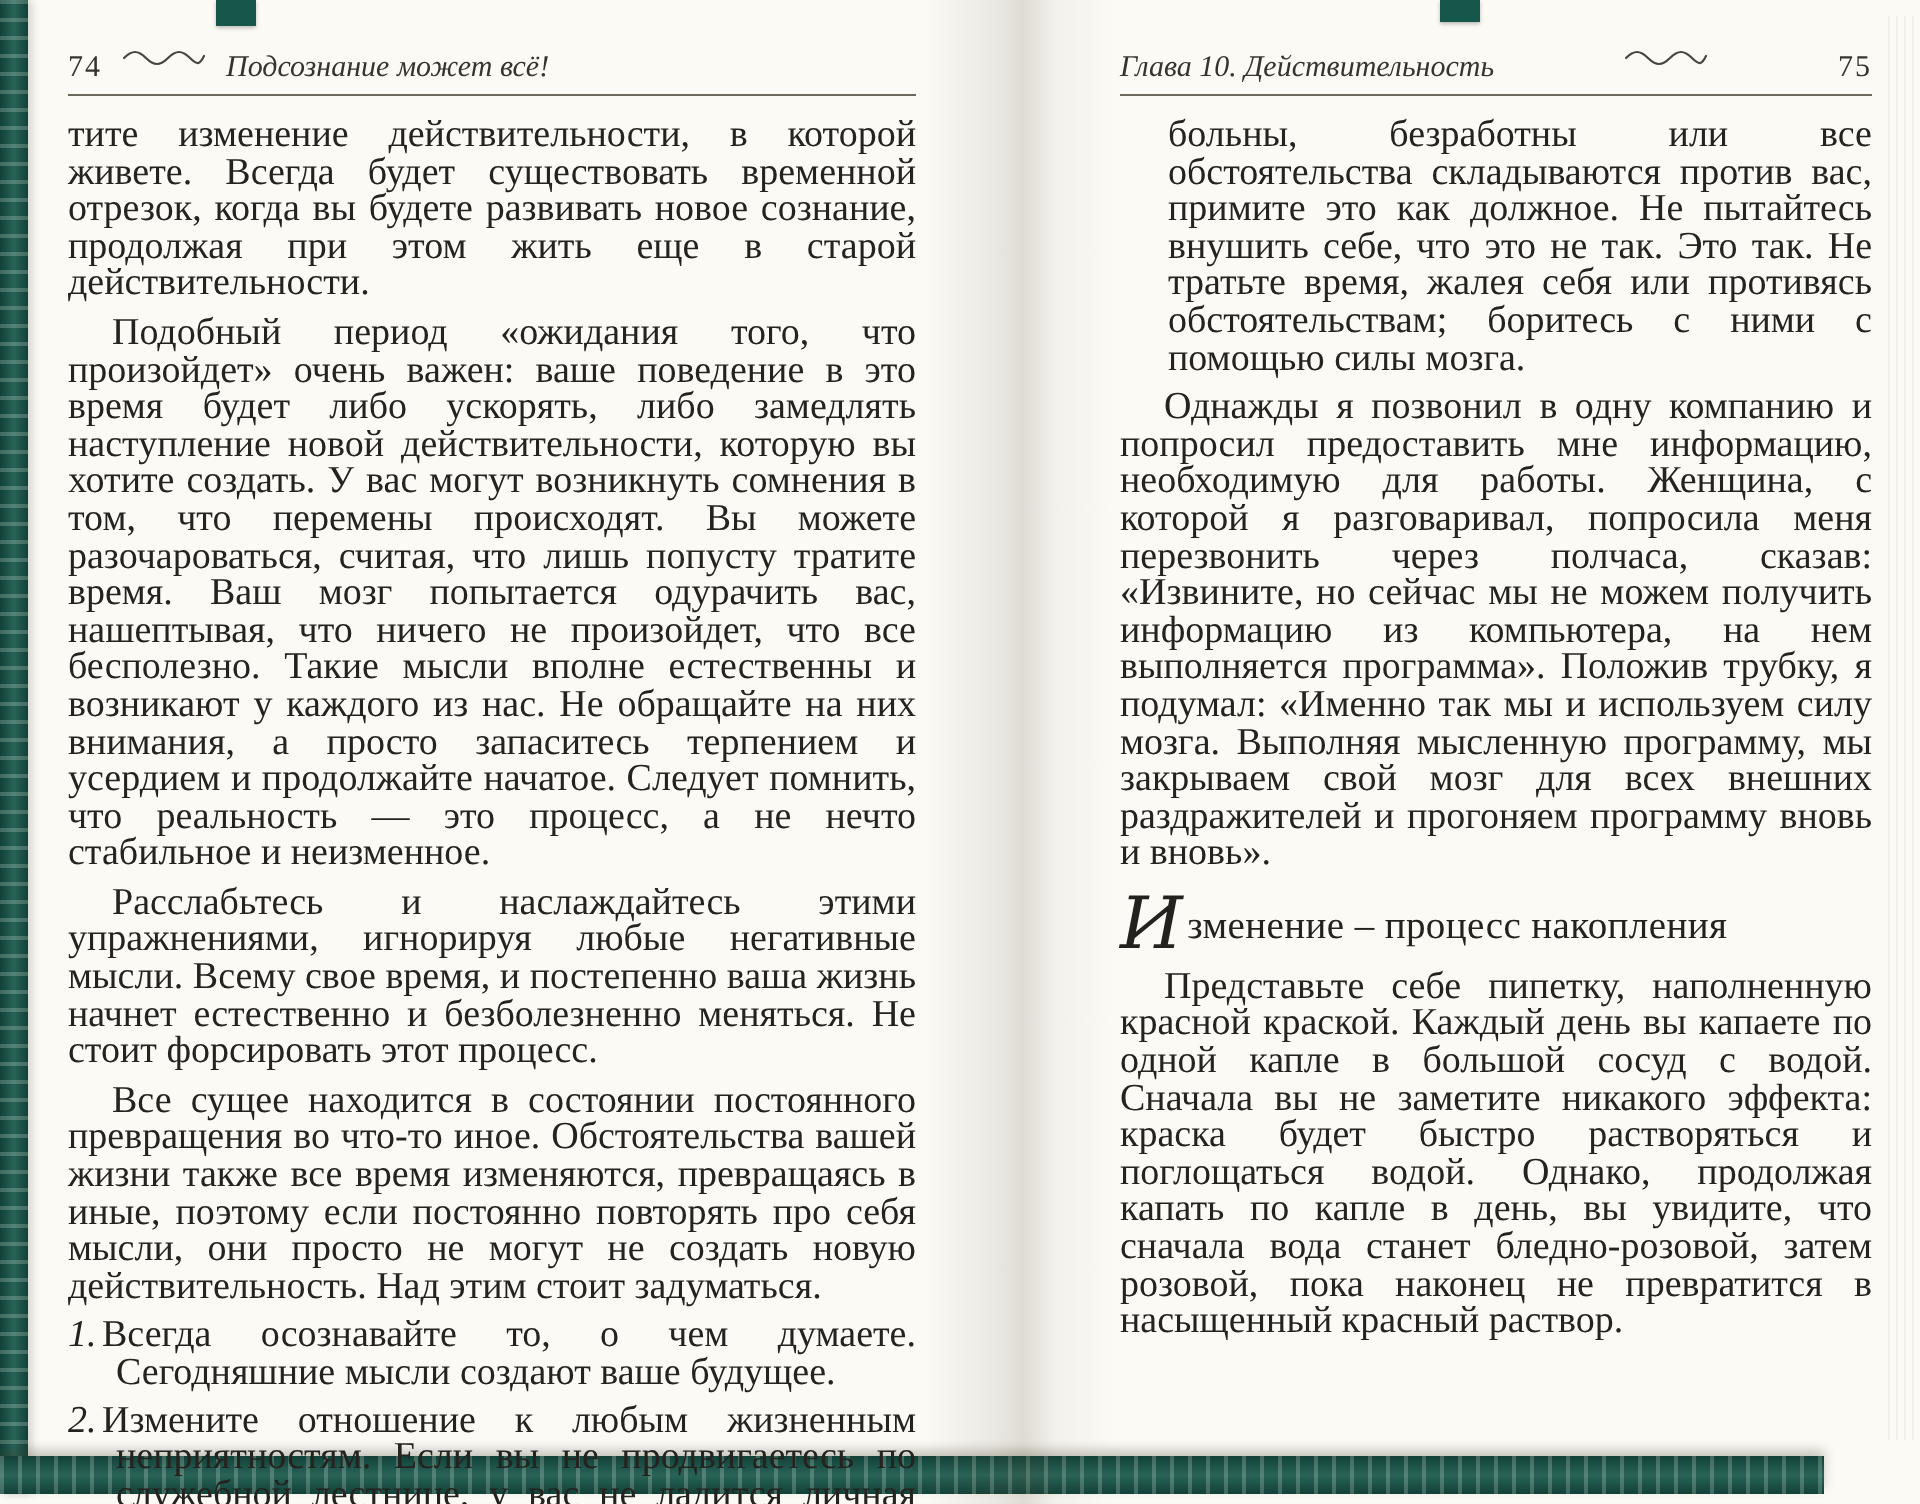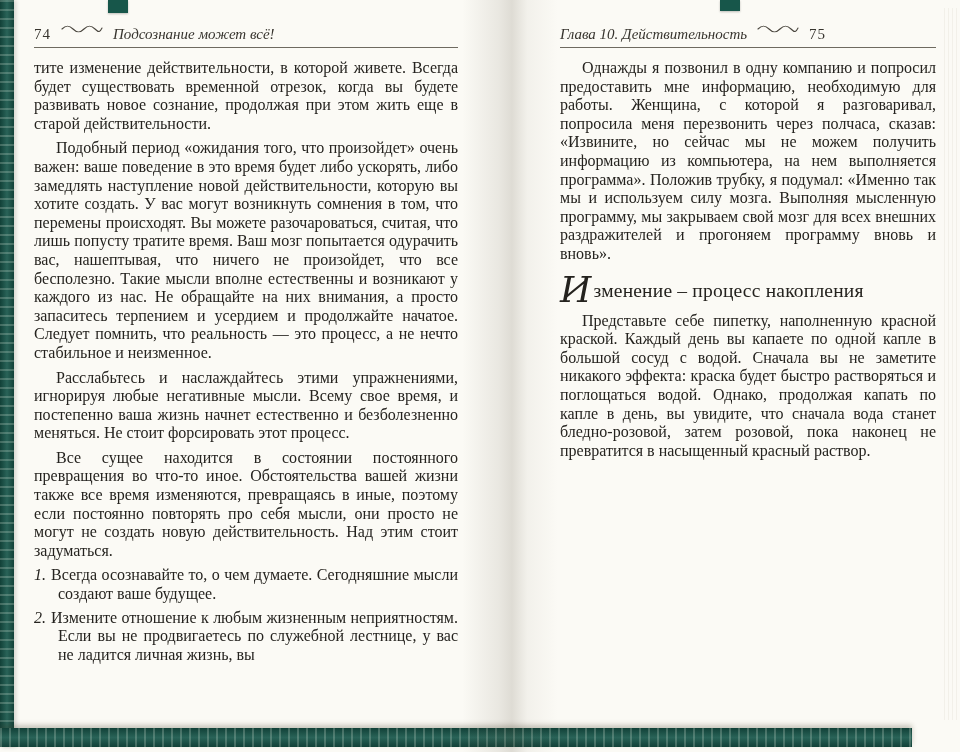--- a/index.html
+++ b/index.html
@@ -36,27 +36,27 @@
   .edge-right{
     position:absolute;right:2px;top:8px;width:14px;height:712px;opacity:.75;
     background:repeating-linear-gradient(90deg,#efede5 0 1px, #fbfaf5 1px 4px);
   }
   
   .page{position:absolute;top:14px;}
   .page-left{left:34px;width:424px;}
   .page-right{left:560px;width:376px;}
   .phead{display:flex;align-items:baseline;gap:9px;font-size:15px;color:#37342e;}
   .left-head{justify-content:flex-start;}
-  .right-head{justify-content:flex-start;}
+  .right-head{justify-content:space-between;}
   .pnum{letter-spacing:1px;}
   .rtitle{font-style:italic;margin-top:12px;}
   .flourish{align-self:center;flex:0 0 auto;}
   .hrule{height:1px;background:#6e6a60;margin:4px 0 11px;}
   p.body{
-    margin:0 0 6px;font-size:16px;line-height:18.6px;
+    margin:0 0 6px;font-size:19px;line-height:18.6px;
     text-align:justify;text-indent:22px;
   }
   p.body.noindent{text-indent:0;}
   p.body.cont{text-indent:0;padding-left:24px;}
   p.body.litem{text-indent:-24px;padding-left:24px;margin-bottom:5px;}
   .lnum{font-style:italic;display:inline-block;width:17px;text-indent:0;}
   h2.sect{
     margin:16px 0 10px;font-weight:normal;
     font-size:19.5px;letter-spacing:.2px;color:#24221e;
   }
@@ -100,20 +100,21 @@
   <section class="page page-right">
     <header class="phead right-head">
       <span class="rtitle">Глава 10. Действительность</span>
       <svg class="flourish" width="44" height="10" viewBox="0 0 44 10">
         <path d="M2 5 C6 1, 9 1, 13 5 S20 9, 24 5 S31 1, 35 5 S40 8, 42 4" fill="none" stroke="#4a463e" stroke-width="1.1" stroke-linecap="round"></path>
       </svg>
       <span class="pnum">75</span>
     </header>
     <div class="hrule"></div>
 
+    <p class="body cont">больны, безработны или все обстоятельства складываются против вас, примите это как должное. Не пытайтесь внушить себе, что это не так. Это так. Не тратьте время, жалея себя или противясь обстоятельствам; боритесь с ними с помощью силы мозга.</p>
 
     <p class="body">Однажды я позвонил в одну компанию и попросил предоставить мне информацию, необходимую для работы. Женщина, с которой я разговаривал, попросила меня перезвонить через полчаса, сказав: «Извините, но сейчас мы не можем получить информацию из компьютера, на нем выполняется программа». Положив трубку, я подумал: «Именно так мы и используем силу мозга. Выполняя мысленную программу, мы закрываем свой мозг для всех внешних раздражителей и прогоняем программу вновь и вновь».</p>
 
     <h2 class="sect"><span class="init">И</span><span>зменение – процесс накопления</span></h2>
 
     <p class="body">Представьте себе пипетку, наполненную красной краской. Каждый день вы капаете по одной капле в большой сосуд с водой. Сначала вы не заметите никакого эффекта: краска будет быстро растворяться и поглощаться водой. Однако, продолжая капать по капле в день, вы увидите, что сначала вода станет бледно-розовой, затем розовой, пока наконец не превратится в насыщенный красный раствор.</p>
   </section>
 
 </div>
 

